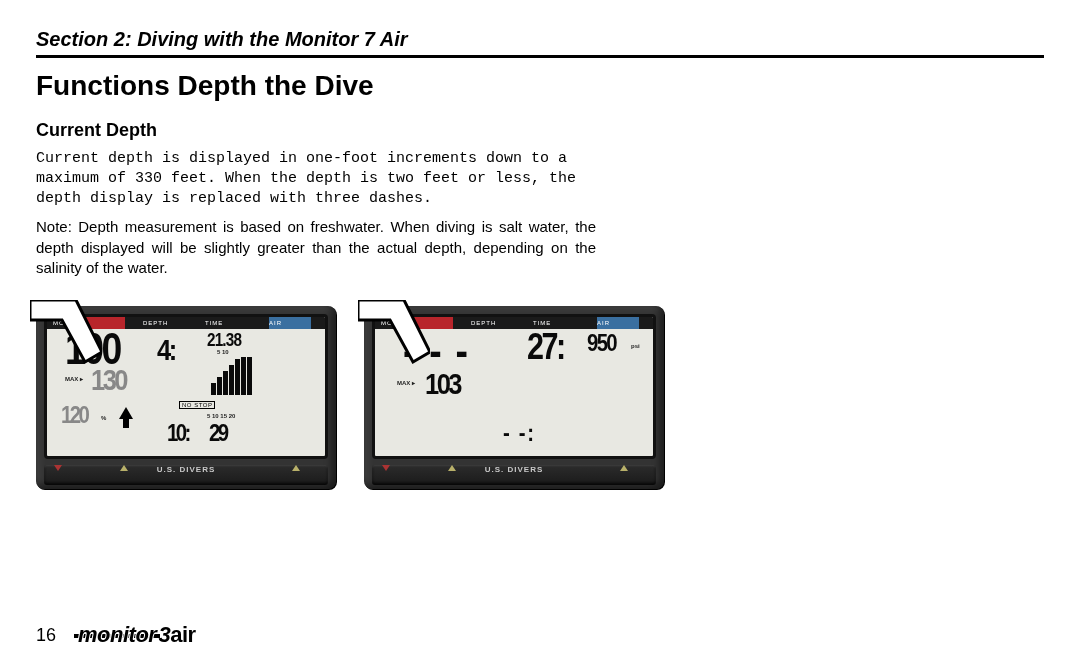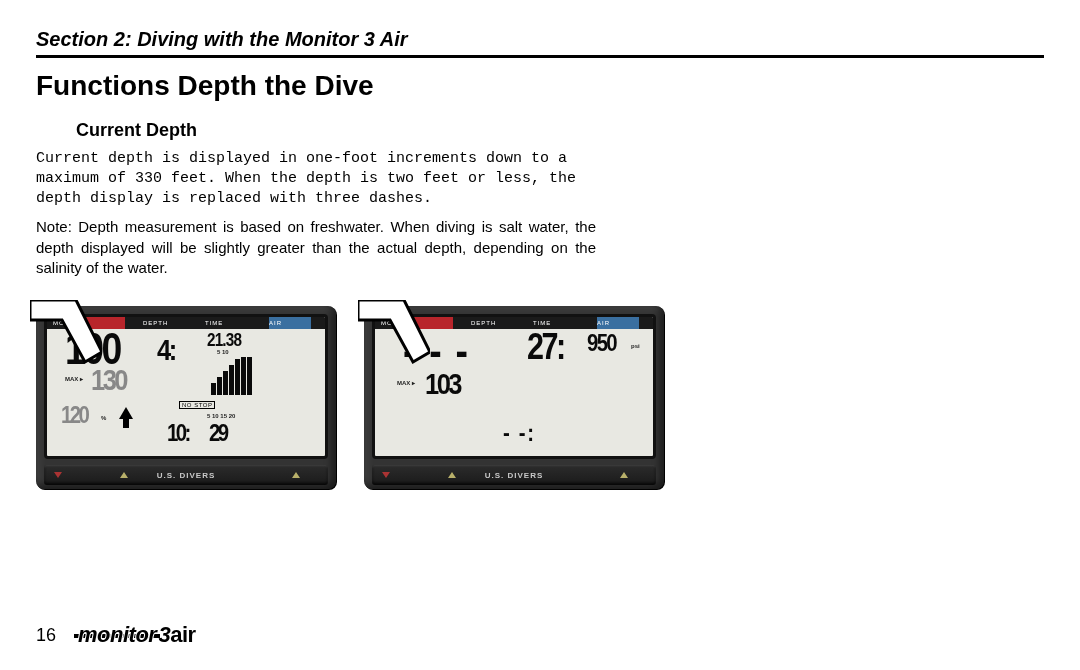--- a/index.html
+++ b/index.html
@@ -26,21 +26,20 @@
   }
   .heading {
     font-weight: bold;
     font-size: 28px;
     margin-bottom: 18px;
   }
   .subheading {
     font-weight: bold;
     font-size: 18px;
     margin-bottom: 8px;
-    margin-left: 40px;
   }
   .mono-para {
     font-family: "Courier New", monospace;
     font-size: 15px;
     line-height: 1.35;
     max-width: 560px;
     margin-bottom: 8px;
   }
   .note-para {
     font-size: 15px;
@@ -113,21 +112,20 @@
   .footer-band {
     height: 20px;
     margin-top: 6px;
     background: linear-gradient(#2c2c2c,#1a1a1a);
     border-radius: 3px;
     position: relative;
     color:#c8c8c8;
     font-size:8px;
     letter-spacing:1px;
     display:flex;
-    align-items:center;
     justify-content:center;
     font-weight:bold;
     box-shadow: inset 0 1px 2px rgba(255,255,255,.1), inset 0 -2px 3px rgba(0,0,0,.8);
   }
   .tri-red  { position:absolute; left:10px; width:0;height:0;border-left:4px solid transparent;border-right:4px solid transparent;border-top:6px solid #a33; }
   .tri-ylwL { position:absolute; left:76px; width:0;height:0;border-left:4px solid transparent;border-right:4px solid transparent;border-bottom:6px solid #b8b06a; }
   .tri-ylwR { position:absolute; right:28px; width:0;height:0;border-left:4px solid transparent;border-right:4px solid transparent;border-bottom:6px solid #b8b06a; }
   .pointer {
     position:absolute;
     z-index:5;
@@ -153,21 +151,21 @@
   .brand .mon::before {
     content:""; position:absolute; left:-2px; right:-2px; top:45%; height:4px; background:#000; z-index:-1;
   }
   .brand .mon { color:#000; text-shadow:1px 0 #fff,-1px 0 #fff,0 1px #fff,0 -1px #fff; }
   .brand .three { font-style:italic; }
   .brand .air { font-weight:900; font-style:normal; }
 </style>
 </head>
 <body>
 
-<div class="section-title">Section 2: Diving with the Monitor 3 Air</div>
+<div class="section-title">Section 2: Diving with the Monitor 7 Air</div>
 <div class="rule"></div>
 <div class="heading">Functions Depth the Dive</div>
 <div class="subheading">Current Depth</div>
 <p class="mono-para">Current depth is displayed in one-foot increments down to a maximum of 330 feet. When the depth is two feet or less, the depth display is replaced with three dashes.</p>
 <p class="note-para">Note: Depth measurement is based on freshwater. When diving is salt water, the depth displayed will be slightly greater than the actual depth, depending on the salinity of the water.</p>
 
 <div class="figs">
 
   <div class="fig-group">
     <div class="device">

